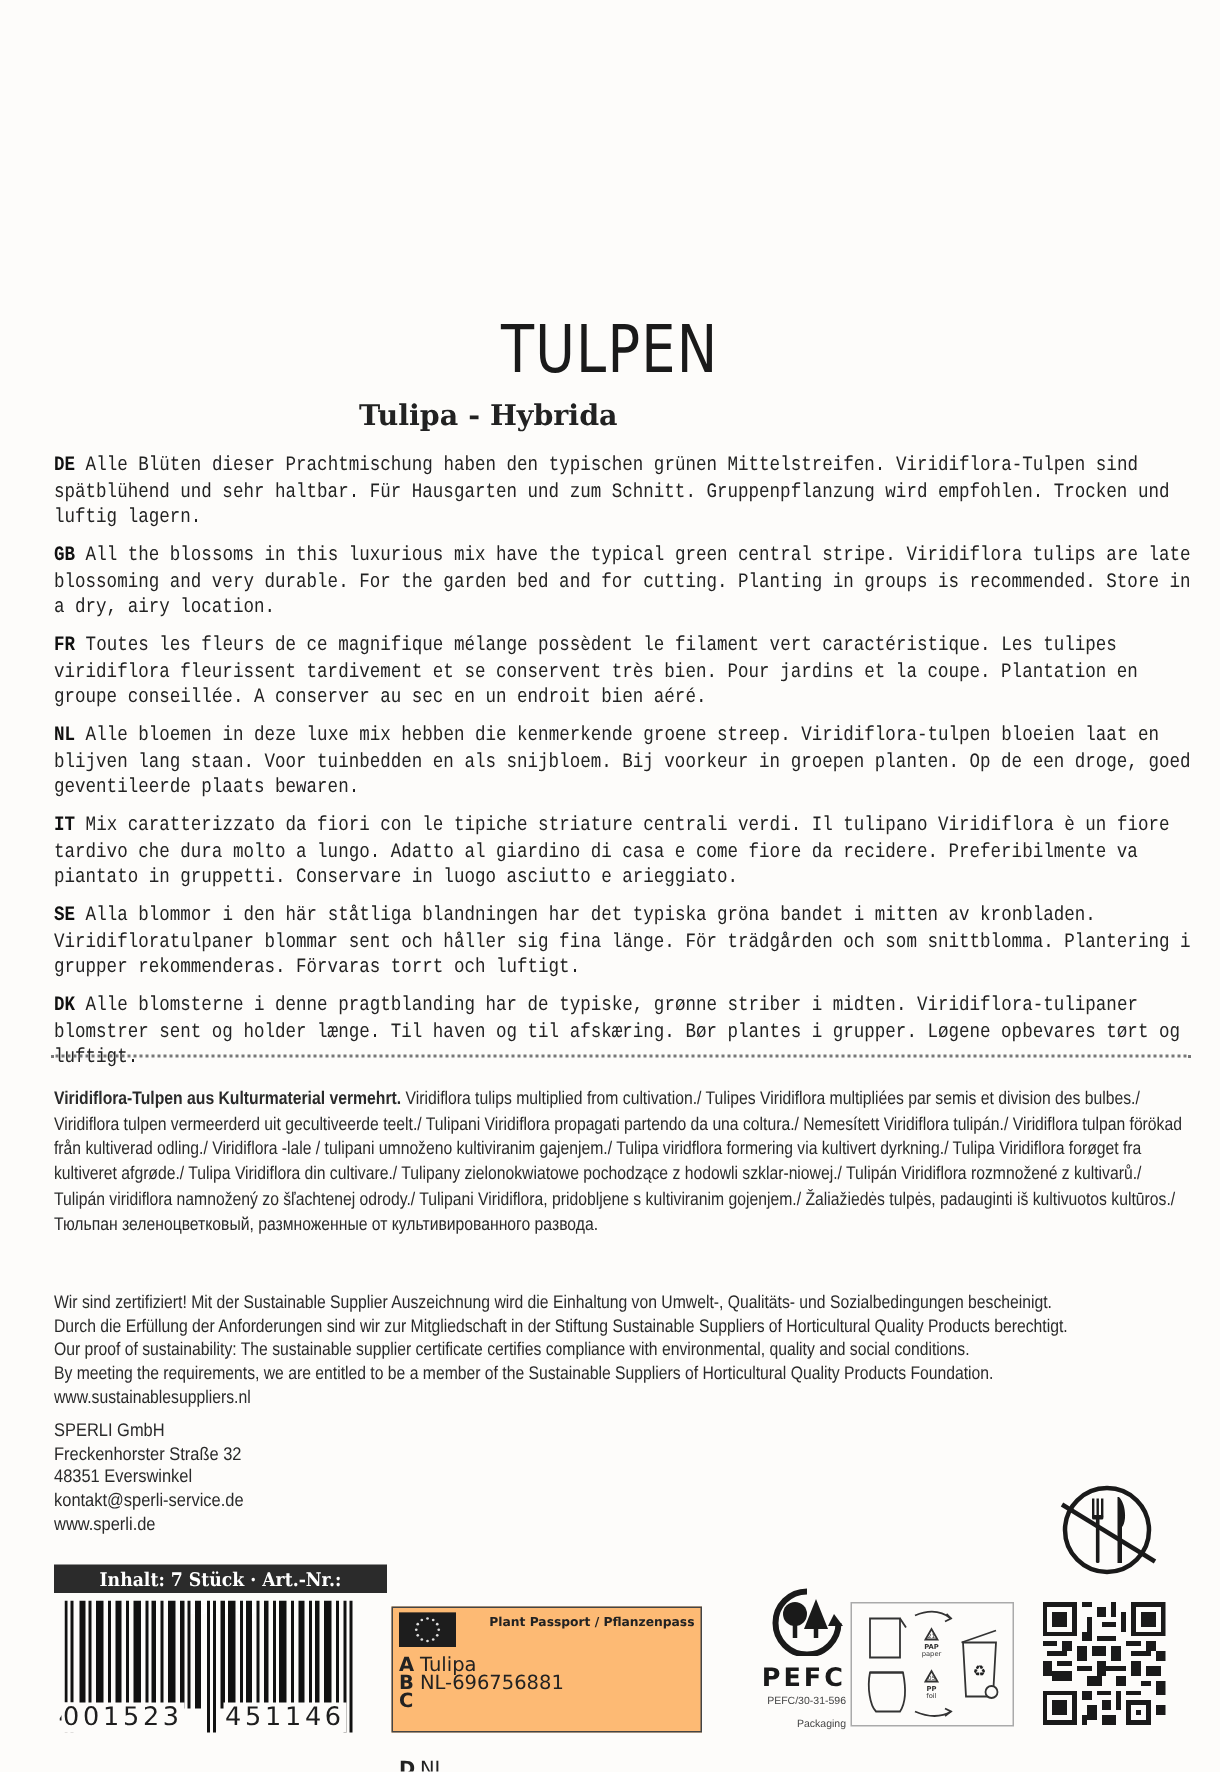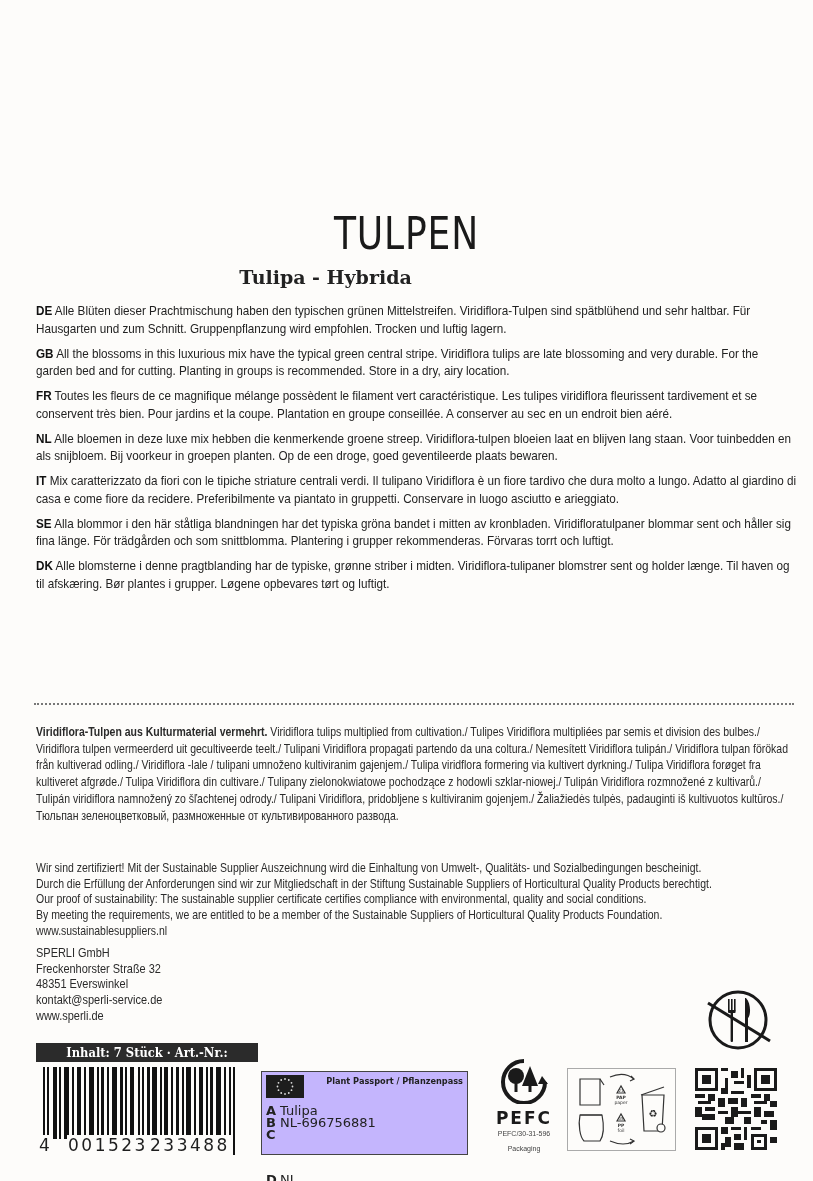--- a/index.html
+++ b/index.html
@@ -10,21 +10,21 @@
     .title {
       position: absolute; left: 0; width: 813px; top: 208px; text-align: center;
       font-family: "DejaVu Sans", sans-serif; font-size: 44px; letter-spacing: 1px; font-weight: normal;
       transform: scaleX(0.82); transform-origin: center; color: #1a1a1a;
     }
     .subtitle {
       position: absolute; left: 0; width: 651px; top: 266px; text-align: center;
       font-family: "DejaVu Serif", serif; font-weight: bold; font-size: 19px; color: #222;
     }
     .desc {
-      position: absolute; left: 36px; top: 302px; width: 760px;
+      position: absolute; left: 36px; top: 302px; width: 760px; font-family: Liberation Mono, monospace;
     }
     .para {
       font-size: 13.6px; line-height: 17.5px; margin-bottom: 7.5px;
       transform: scaleX(0.86); transform-origin: left; width: 884px; color: #222;
     }
     .para b { font-weight: bold; color: #111; }
     .dotline {
       position: absolute; left: 34px; top: 703px; width: 760px; height: 0;
       border-top: 2px dotted #777;
     }
@@ -42,28 +42,28 @@
     }
     .content-bar {
       position: absolute; left: 36px; top: 1043px; width: 222px; height: 19px; background: #2b2b2b;
       color: #fff; font-family: "DejaVu Serif", serif; font-weight: bold; font-size: 12.5px; line-height: 19px;
       text-align: center; letter-spacing: 0;
     }
     .content-bar span { display: inline-block; transform: scaleX(0.92); }
     .barcode { position: absolute; left: 43px; top: 1067px; width: 200px; height: 90px; }
     .bd { position: absolute; background: #fdfcfa; padding: 0 1px; }
     .passport {
-      position: absolute; left: 261px; top: 1071px; width: 205px; height: 82px; border: 1.5px solid #444; background: #c4b5fd;
+      position: absolute; left: 261px; top: 1071px; width: 205px; height: 82px; border: 1.5px solid #444; background: #fdba74;
       font-family: "DejaVu Sans", sans-serif; font-size: 8.2px; color: #222;
     }
     .eu-flag { position: absolute; left: 4px; top: 3px; width: 38px; height: 23px; background: #1d1d1d; }
     .pp-title { position: absolute; right: 4px; top: 4px; font-weight: bold; font-size: 8.2px; }
     .pp-row { position: absolute; left: 4px; font-size: 13px; }
     .pp-row b { display: inline-block; width: 14px; }
-    .pefc { position: absolute; left: 484px; top: 1058px; width: 80px; text-align: center; }
+    .pefc { position: absolute; left: 484px; top: 1058px; width: 80px; text-align: right; }
     .pefc-word { font-family: "DejaVu Sans", sans-serif; font-weight: bold; font-size: 17px; letter-spacing: 2px; margin-top: 0px; color: #1a1a1a; }
     .pefc-code { font-size: 7px; color: #444; margin-top: 2px; }
     .pefc-pack { font-size: 7px; color: #444; margin-top: 8px; }
     .recycle { position: absolute; left: 567px; top: 1068px; width: 107px; height: 81px; border: 1.5px solid #aaa; background: #fdfcfa; }
     .nofood { position: absolute; left: 698px; top: 985px; width: 80px; height: 70px; }
     .qr { position: absolute; left: 695px; top: 1066px; width: 82px; height: 86px; }
   </style>
 </head>
 <body>
 
@@ -134,22 +134,22 @@
       <rect x="156" y="0" width="4" height="72"></rect>
       <rect x="163" y="0" width="2" height="72"></rect>
       <rect x="167" y="0" width="3" height="72"></rect>
       <rect x="173" y="0" width="5" height="72"></rect>
       <rect x="181" y="0" width="2" height="72"></rect>
     <rect x="186" y="0" width="2" height="88"></rect>
       <rect x="190" y="0" width="2" height="88"></rect>
   </g>
 </svg>
 <div class="bd" style="left:38px; top:1135px; font-family:'DejaVu Sans',sans-serif; font-size:17px;">4</div>
-<div class="bd" style="left:67px; top:1135px; font-family:'DejaVu Sans',sans-serif; font-size:17px; letter-spacing:2.5px;">001523</div>
-<div class="bd" style="left:149px; top:1135px; font-family:'DejaVu Sans',sans-serif; font-size:17px; letter-spacing:2.5px;">233488</div>
+<div class="bd" style="left:41px; top:1135px; font-family:'DejaVu Sans',sans-serif; font-size:17px; letter-spacing:2.5px;">001523</div>
+<div class="bd" style="left:149px; top:1135px; font-family:'DejaVu Sans',sans-serif; font-size:17px; letter-spacing:2.5px;">451146</div>
 
 <div class="passport">
   <svg class="eu-flag" viewBox="0 0 38 23">
     <rect width="38" height="23" fill="#1d1d1d"></rect>
     <g fill="#ddd">
       <circle cx="19" cy="4" r="0.9"></circle>
         <circle cx="22.8" cy="5" r="0.9"></circle>
         <circle cx="25.5" cy="7.8" r="0.9"></circle>
         <circle cx="26.5" cy="11.5" r="0.9"></circle>
         <circle cx="25.5" cy="15.2" r="0.9"></circle>

